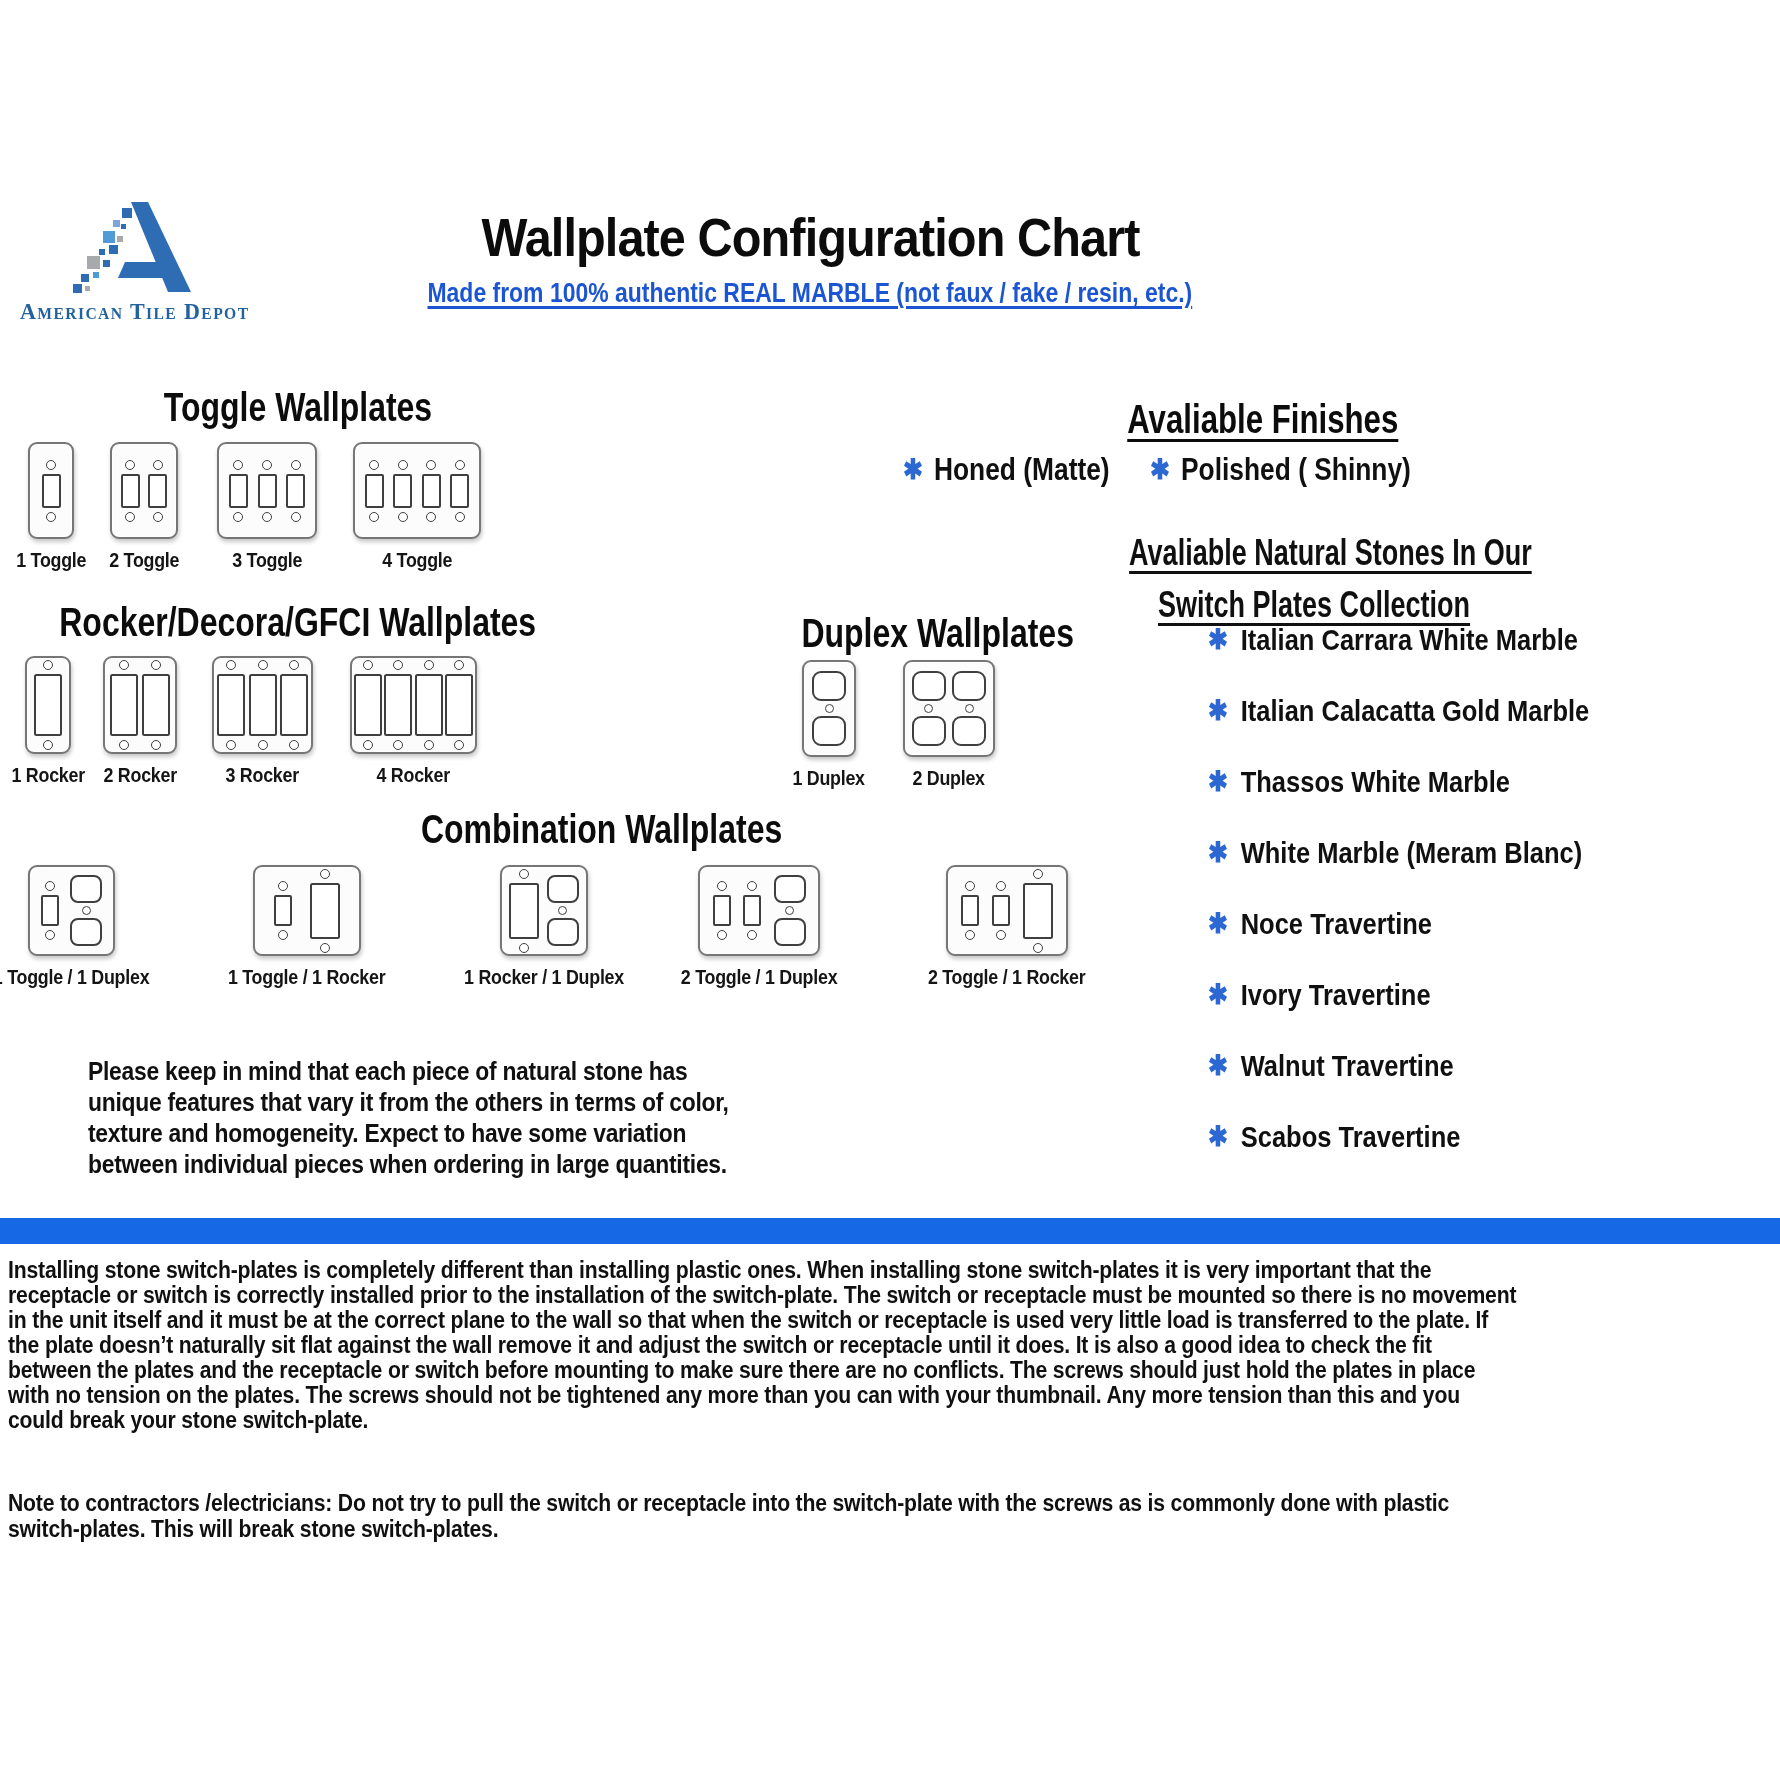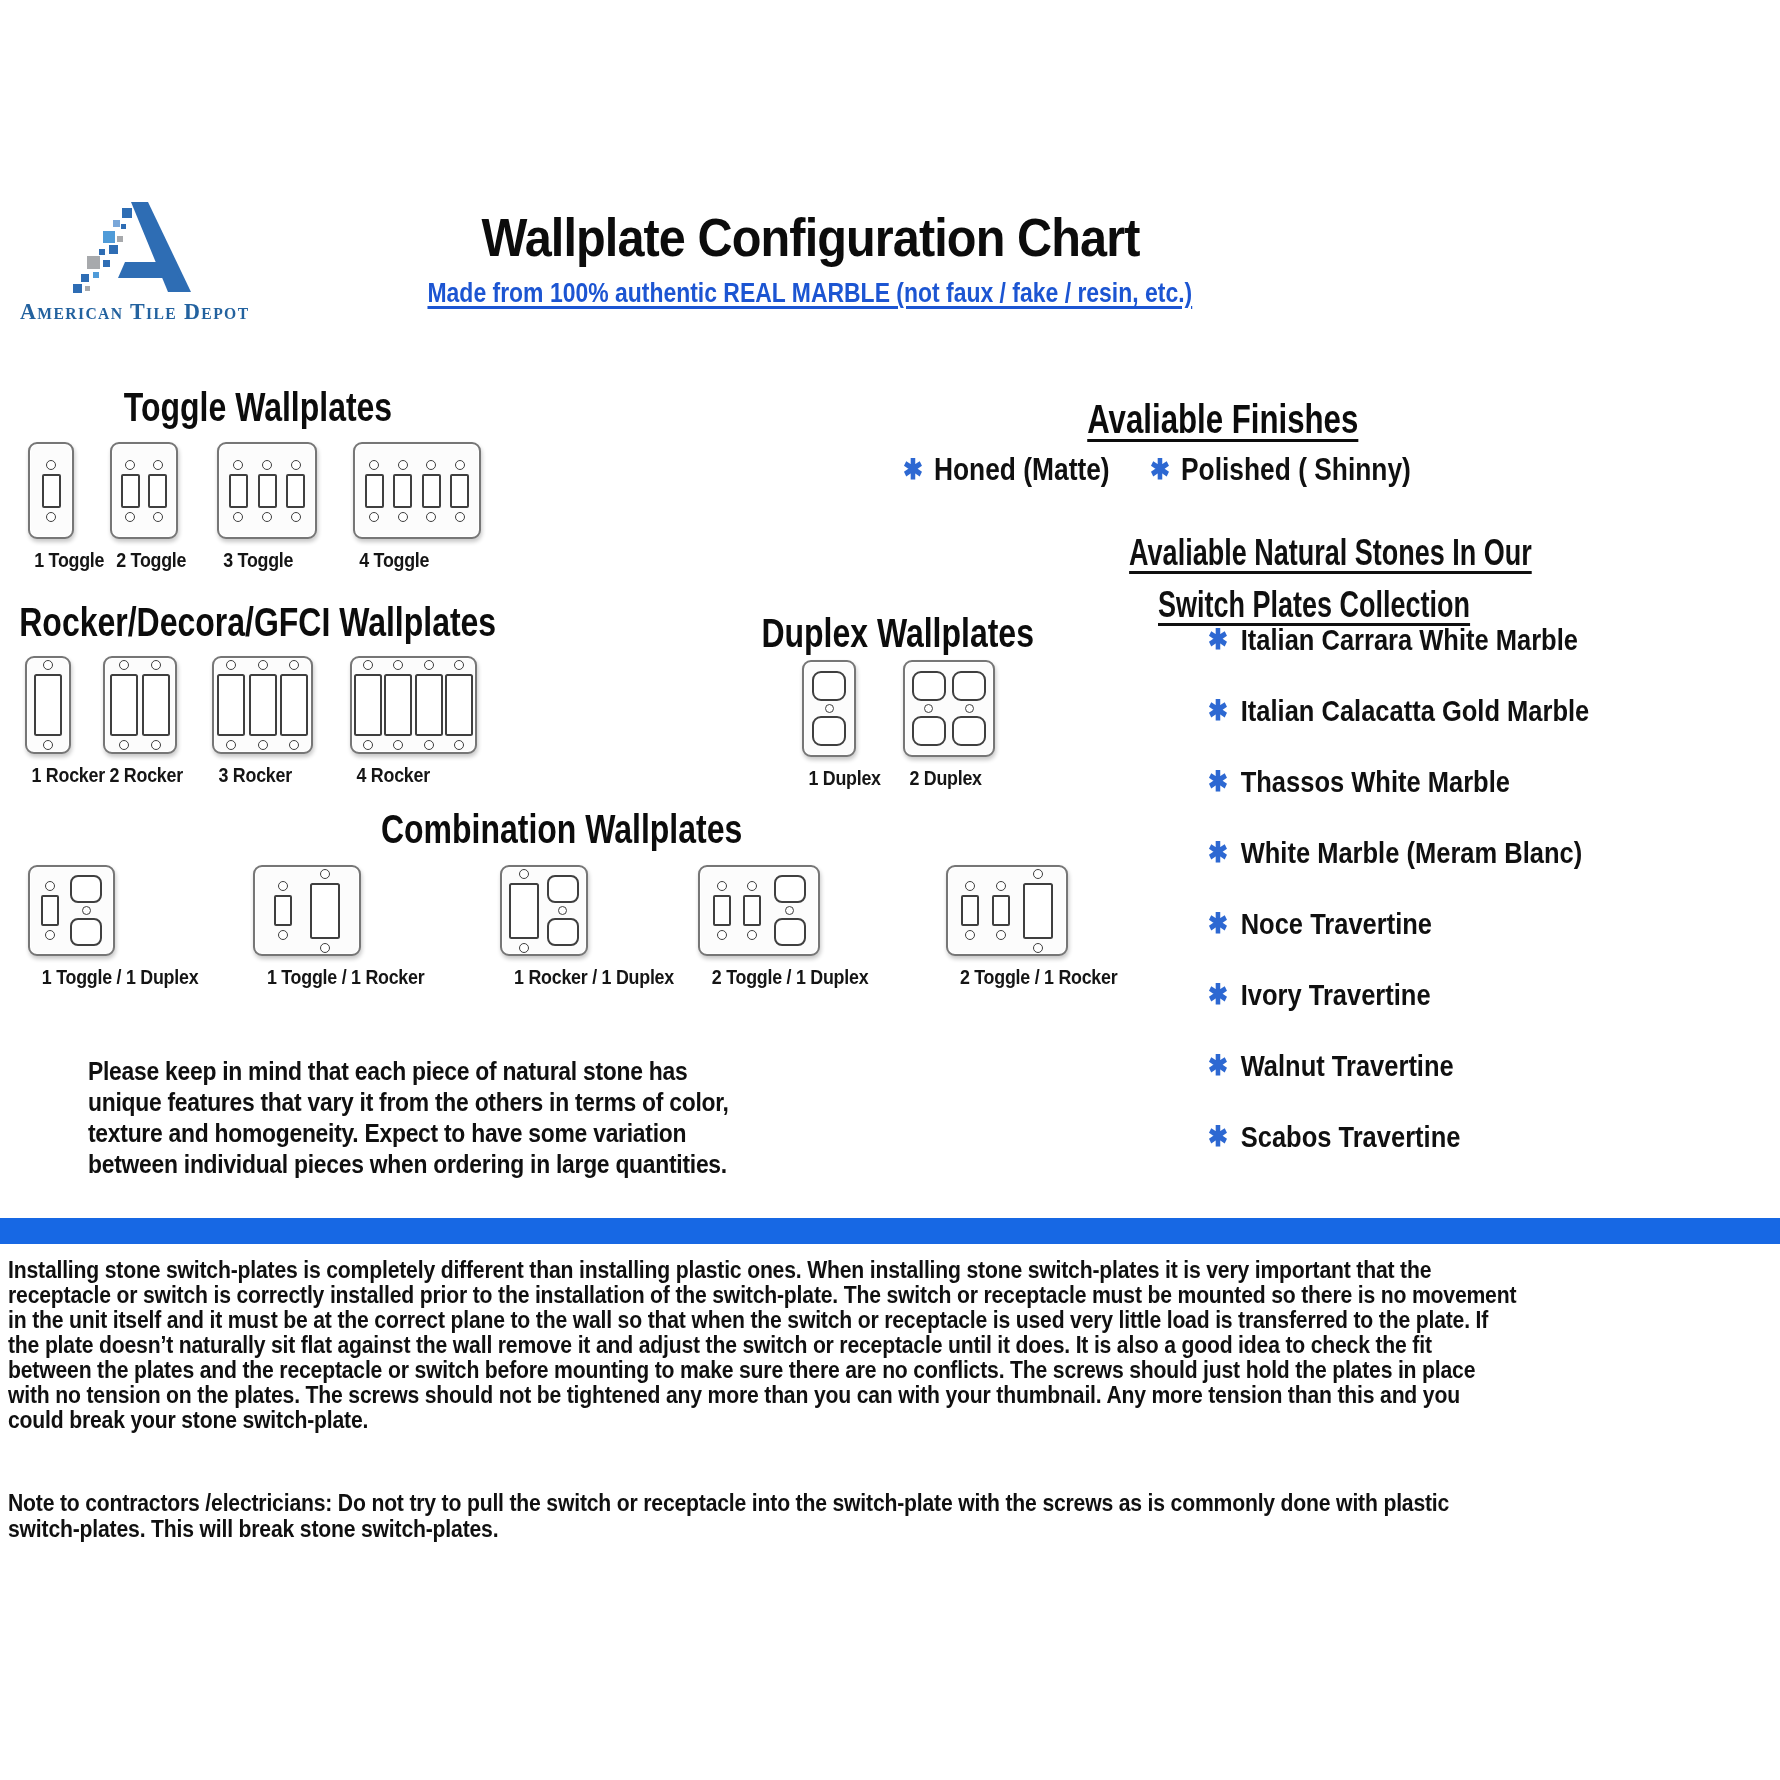--- a/index.html
+++ b/index.html
@@ -11,25 +11,25 @@
   
   .logo{left:10px;top:200px;width:250px;text-align:center;}
   .brand{font-family:"Liberation Serif",serif;font-variant:small-caps;font-weight:600;
          font-size:24px;letter-spacing:1.5px;color:#23629f;white-space:nowrap;display:inline-block;transform:scaleX(.92);}
   .titlewrap{left:360px;top:206px;width:900px;display:flex;flex-direction:column;align-items:center;}
   .title{font-size:54px;font-weight:bold;letter-spacing:-1px;white-space:nowrap;display:inline-block;color:#0c0c0c;}
   .subtitle{margin-top:10px;font-size:27px;font-weight:bold;color:#1c55d2;white-space:nowrap;display:inline-block;
             text-decoration:underline;text-decoration-thickness:3px;text-underline-offset:4px;}
 
   
-  .sec-head{display:flex;justify-content:center;}
+  .sec-head{display:flex;justify-content:center;padding-left:40px;}
   .sec-head span{font-size:41px;font-weight:bold;white-space:nowrap;display:inline-block;color:#0c0c0c;}
 
   
-  .plate-block{position:absolute;display:flex;flex-direction:column;align-items:flex-start;}
+  .plate-block{position:absolute;display:flex;flex-direction:column;align-items:center;}
   .plate{width:100%;box-sizing:border-box;background:#fcfcfc;border:2px solid #767676;border-radius:9px;
          box-shadow:1px 3px 4px rgba(0,0,0,.22), inset 0 0 0 1px #fff;
          display:flex;justify-content:space-evenly;align-items:center;}
   .unit{display:flex;flex-direction:column;align-items:center;gap:4px;}
   .u-duplex{gap:3px;}
   .screw{width:8px;height:8px;border:1.5px solid #3f3f3f;border-radius:50%;background:#fff;display:block;}
   .u-duplex .screw{width:7px;height:7px;}
   .slot-t{width:15px;height:30px;border:2px solid #3f3f3f;border-radius:2px;background:#fff;display:block;}
   .slot-r{width:24px;height:58px;border:2px solid #3f3f3f;border-radius:2.5px;background:#fff;display:block;}
   .outlet{width:30px;height:26px;border:2px solid #3f3f3f;border-radius:9px;background:#fff;display:block;}

